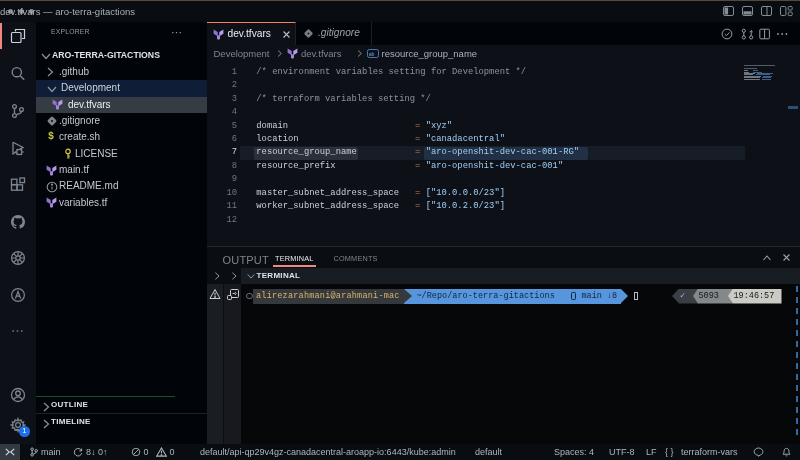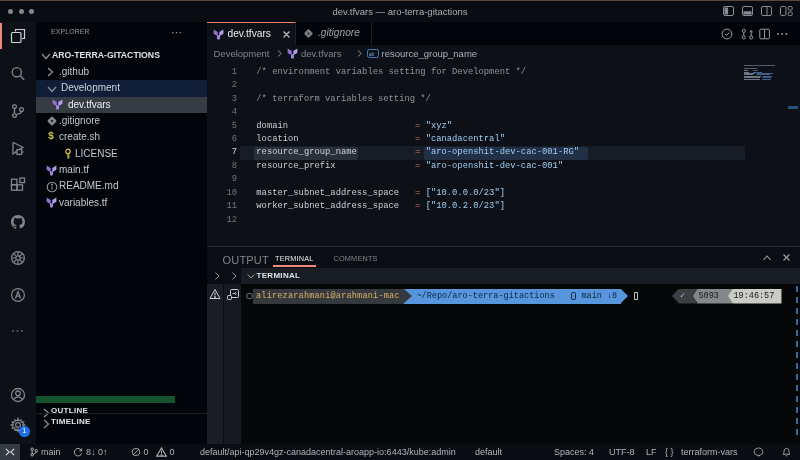--- a/index.html
+++ b/index.html
@@ -11,21 +11,21 @@
 .ln{position:absolute;width:30px;text-align:right;font-family:"Liberation Mono",monospace;font-size:8.8px;line-height:13.44px;color:#6e7681}
 .cmt{color:#8b949e}.str{color:#9fcef5}.op{color:#d77d4d}
 </style></head>
 <body>
 
 <div class="ab" style="left:0;top:0;width:800px;height:22px;background:#090c11">
   <div class="ab" style="left:0;top:0;width:800px;height:1px;background:rgba(150,122,96,0.55)"></div>
   <div class="ab" style="left:8px;top:8.5px;width:5.2px;height:5.2px;border-radius:50%;background:#83878c"></div>
   <div class="ab" style="left:18.5px;top:8.5px;width:5.2px;height:5.2px;border-radius:50%;background:#83878c"></div>
   <div class="ab" style="left:29px;top:8.5px;width:5.2px;height:5.2px;border-radius:50%;background:#83878c"></div>
-  <div class="ab" style="left:0;top:5.5px;width:800px;text-align:center;font-size:9.5px;color:#a9b0b9">dev.tfvars — aro-terra-gitactions</div>
+  <div class="ab" style="left:0;top:5.5px;width:800px;text-align:left;font-size:9.5px;color:#a9b0b9">dev.tfvars — aro-terra-gitactions</div>
   <svg class="ab" style="left:723px;top:6px" width="72" height="11" viewBox="0 0 72 11" fill="none" stroke="#848c95" stroke-width="1">
     <rect x="0.5" y="0.5" width="10" height="9" rx="1.5"></rect>
       <rect x="1.5" y="1.5" width="3.6" height="7" fill="#848c95" stroke="none"></rect>
     <rect x="19.5" y="0.5" width="10" height="9" rx="1.5"></rect>
       <rect x="20.5" y="5.3" width="8" height="3.2" fill="#848c95" stroke="none"></rect>
     <rect x="38.5" y="0.5" width="10" height="9" rx="1.5"></rect>
       <line x1="44" y1="1" x2="44" y2="9.5"></line>
     <rect x="57.5" y="0.5" width="5.4" height="9" rx="1.2"></rect>
       <rect x="65.2" y="0.5" width="4" height="3.6" rx="1"></rect>
       <rect x="65.2" y="6" width="4" height="3.6" rx="1"></rect>
@@ -180,21 +180,21 @@
     <span class="ab" style="left:23px;top:2px;font-size:10px;color:#c3cad2">README.md</span>
   </div>
 
   <div class="row ab" style="left:0;top:172.65px;width:171px">
     <svg class="ab" style="left:10px;top:2.8px" width="11" height="11" viewBox="0 0 11 11">
         <use href="#tf"></use>
       </svg>
     <span class="ab" style="left:23px;top:2px;font-size:10px;color:#c3cad2">variables.tf</span>
   </div>
 
-  <div class="ab" style="left:0;top:373.5px;width:139px;height:17px;border-top:7px solid #14532d">
+  <div class="ab" style="left:0;top:373.5px;width:139px;height:17px;border-top:1px solid #14532d">
     <svg class="ab" style="left:4px;top:4px" width="12" height="12" viewBox="0 0 12 12">
         <use href="#chevR"></use>
       </svg>
     <span class="ab" style="left:15px;top:3.5px;font-size:8px;font-weight:bold;letter-spacing:0.3px;color:#dde3ea">OUTLINE</span>
   </div>
   <div class="ab" style="left:0;top:390.5px;width:171px;height:17px;border-top:1px solid #1c2128">
     <svg class="ab" style="left:4px;top:4px" width="12" height="12" viewBox="0 0 12 12">
         <use href="#chevR"></use>
       </svg>
     <span class="ab" style="left:15px;top:3.5px;font-size:8px;font-weight:bold;letter-spacing:0.3px;color:#dde3ea">TIMELINE</span>

